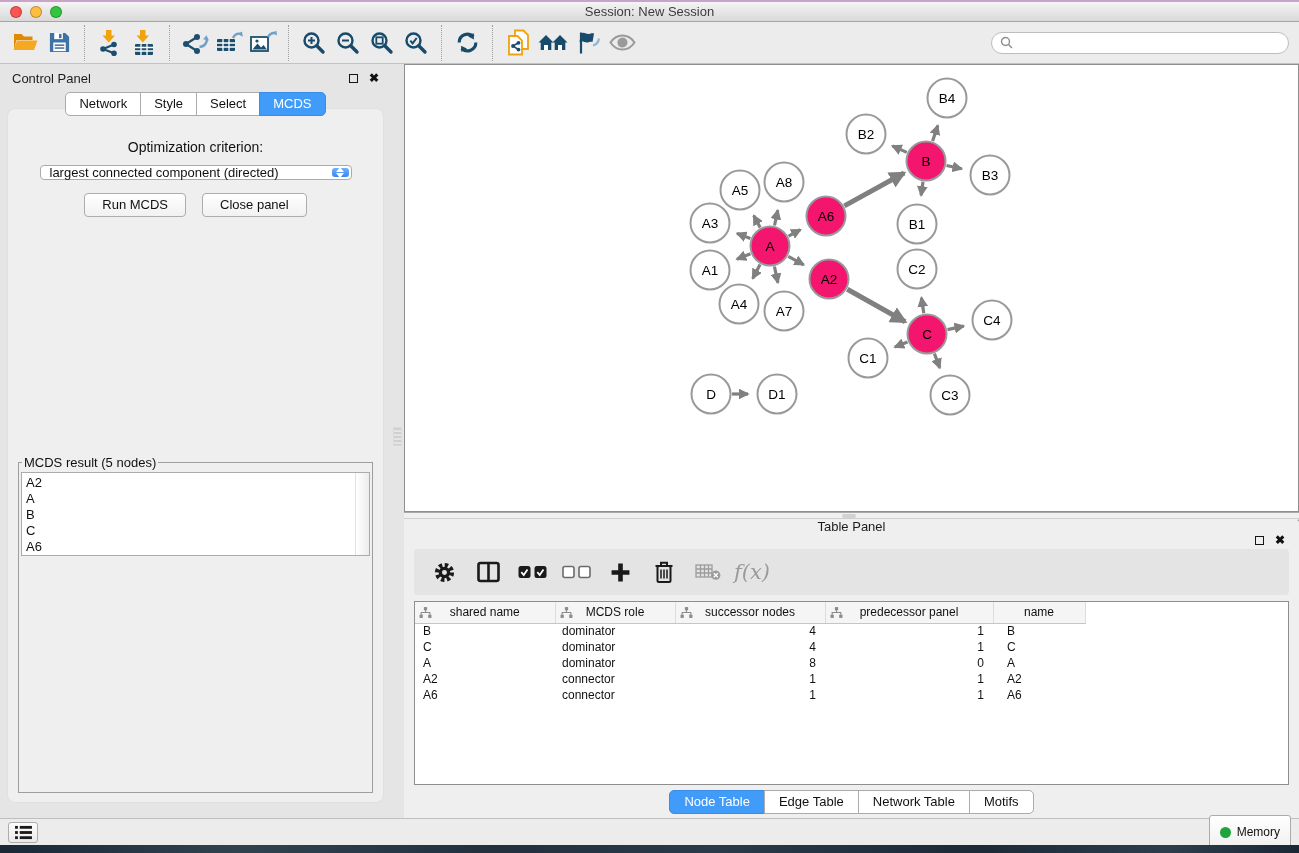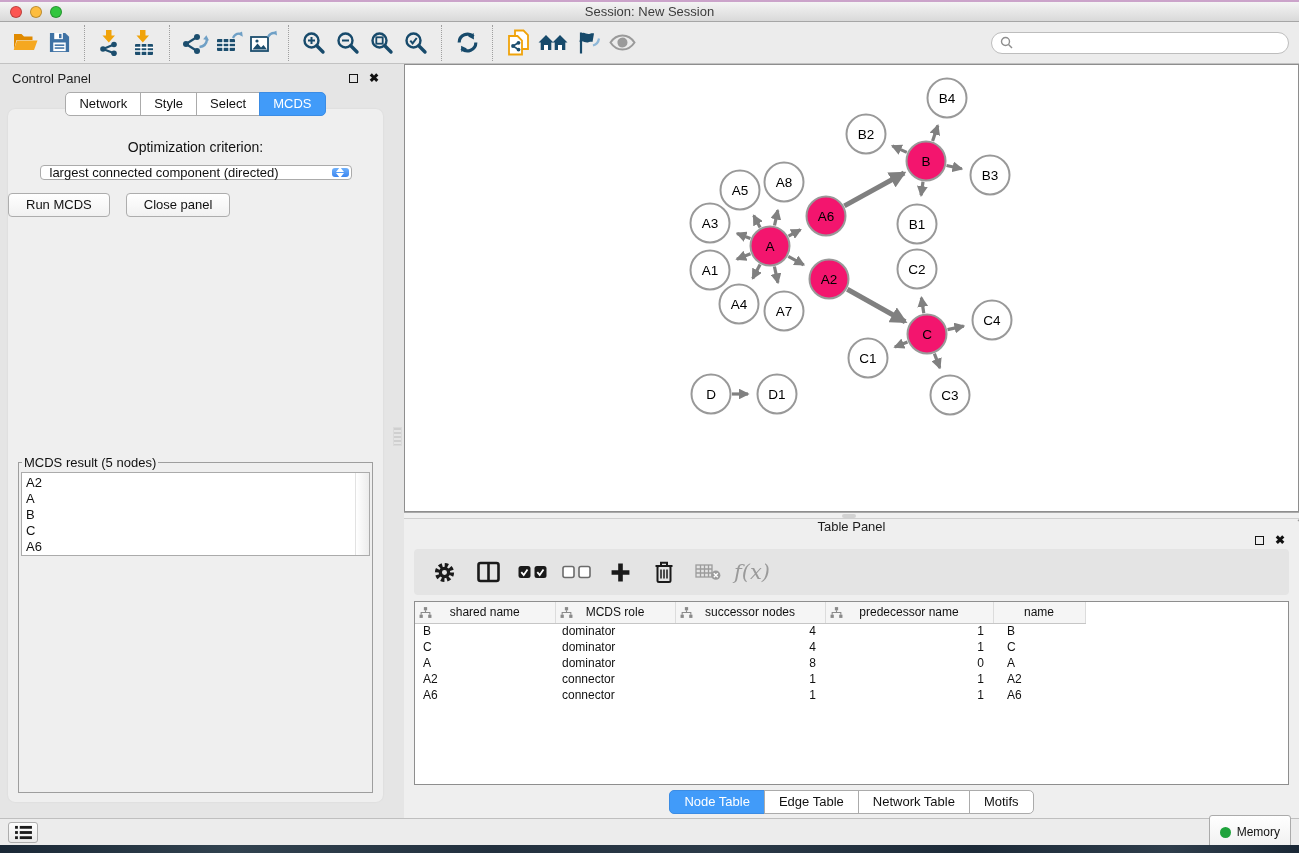--- a/index.html
+++ b/index.html
@@ -44,21 +44,21 @@
   .cp-card { margin:0 8px 16px; background:#EFEFEF; border-radius:7px; flex:1; display:flex; flex-direction:column;
              padding-top:20px; box-shadow:0 0 0 1px #DIDIDI; box-shadow:0 0 2px rgba(0,0,0,.08); min-height:0; }
   .opt-label { text-align:center; font-size:14px; color:#111; margin-top:10px; }
   .selectbox { width:312px; margin:10px auto 0; height:15px; background:#fff; border:1px solid #ABABAB; border-radius:4px;
                display:flex; align-items:center; font-size:13px; color:#111; padding-left:9px; position:relative; }
   .stepper { position:absolute; right:2px; top:2px; bottom:2px; width:17px; border-radius:3px;
              background:linear-gradient(#70B1FB,#3C86F0); display:flex; flex-direction:column;
              align-items:center; justify-content:center; gap:1px; }
   .stepper .tri-up { width:0; height:0; border-left:4px solid transparent; border-right:4px solid transparent; border-bottom:5px solid #fff; }
   .stepper .tri-dn { width:0; height:0; border-left:4px solid transparent; border-right:4px solid transparent; border-top:5px solid #fff; }
-  .btn-row { display:flex; justify-content:flex-start; gap:16px; margin-top:13px; }
+  .btn-row { display:flex; justify-content:center; gap:16px; margin-top:13px; }
   .mac-btn { background:linear-gradient(#FFFFFF,#F1F1F1); border:1px solid #ADADAD; border-radius:4px;
              padding:3px 17px 4px; font-size:13px; color:#111; }
   .result-fieldset { margin:auto 10px 9px; height:338px; border:1px solid #9E9E9E; padding:2px;
                      display:flex; flex-direction:column; background:transparent; }
   .result-fieldset legend { font-size:13px; color:#111; padding:0 2px; margin-left:1px; }
   .listbox { background:#fff; border:1px solid #ABABAB; flex:1; position:relative; font-size:13px;
              padding:2px 16px 0 4px; overflow:hidden; }
   .listbox .scrolltrack { position:absolute; right:0; top:0; bottom:0; width:14px;
                           background:linear-gradient(to right,#FFFFFF,#ECECEC); border-left:1px solid #E2E2E2; }
   .list-item { line-height:16px; color:#111; }
@@ -546,21 +546,21 @@
                     </svg>
                     <span class="th-inner">successor nodes</span>
                   </th>
                   <th style="width: 168px;">
                     <svg class="col-icon" width="13" height="13" viewBox="0 0 12 12">
                       <rect x="4.5" y="1" width="3" height="3" fill="#8A8A8A"></rect>
                       <rect x="0.5" y="8" width="3" height="3" fill="#8A8A8A"></rect>
                       <rect x="8.5" y="8" width="3" height="3" fill="#8A8A8A"></rect>
                       <path d="M6 4v2M2 8V6h8v2" stroke="#8A8A8A" fill="none"></path>
                     </svg>
-                    <span class="th-inner">predecessor name</span>
+                    <span class="th-inner">predecessor panel</span>
                   </th>
                   <th style="width: 92px;">
                     <span class="th-inner">name</span>
                   </th>
                 </tr>
               </thead>
             <tbody id="table-body">
                 <tr>
                   <td class="c0">B</td>
                   <td class="c1">dominator</td>

